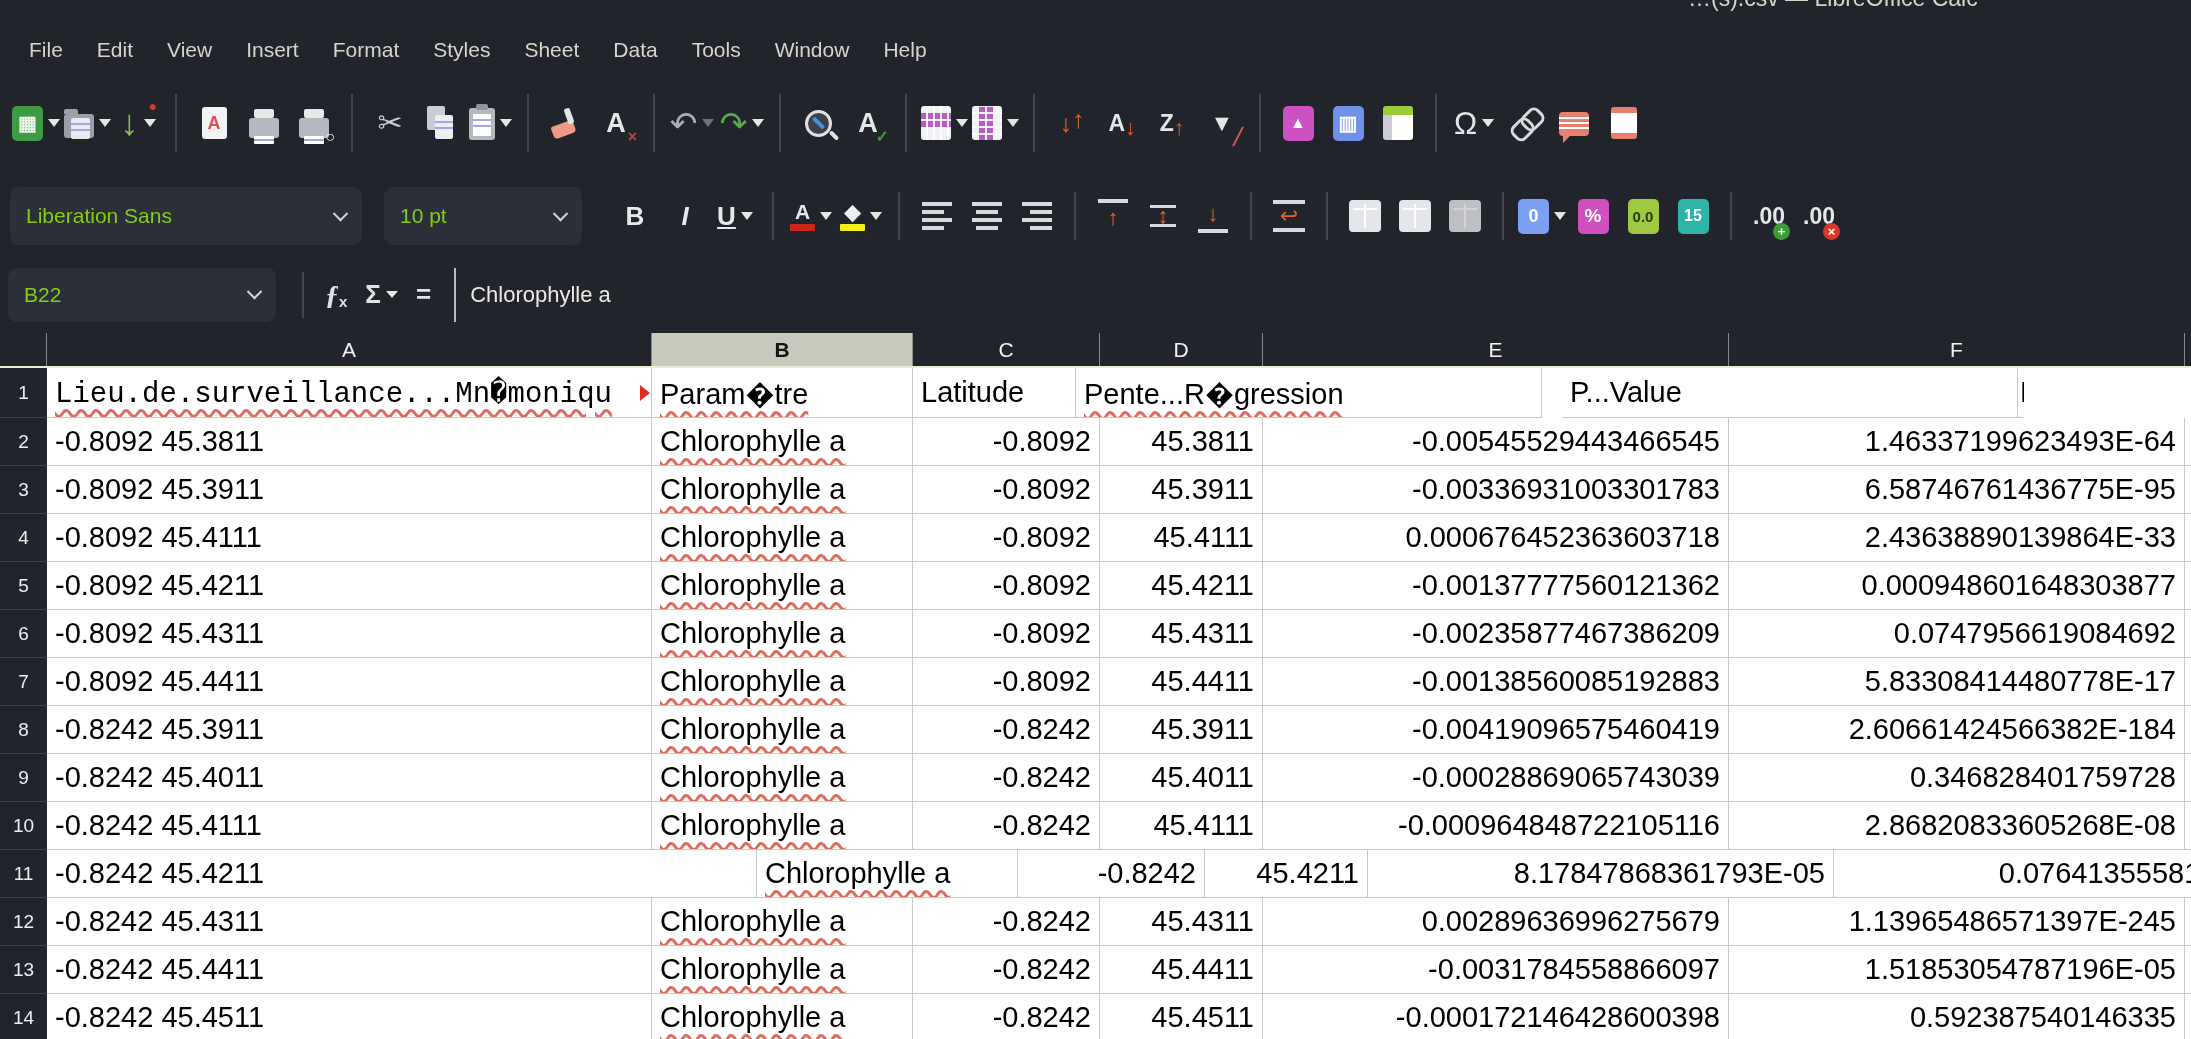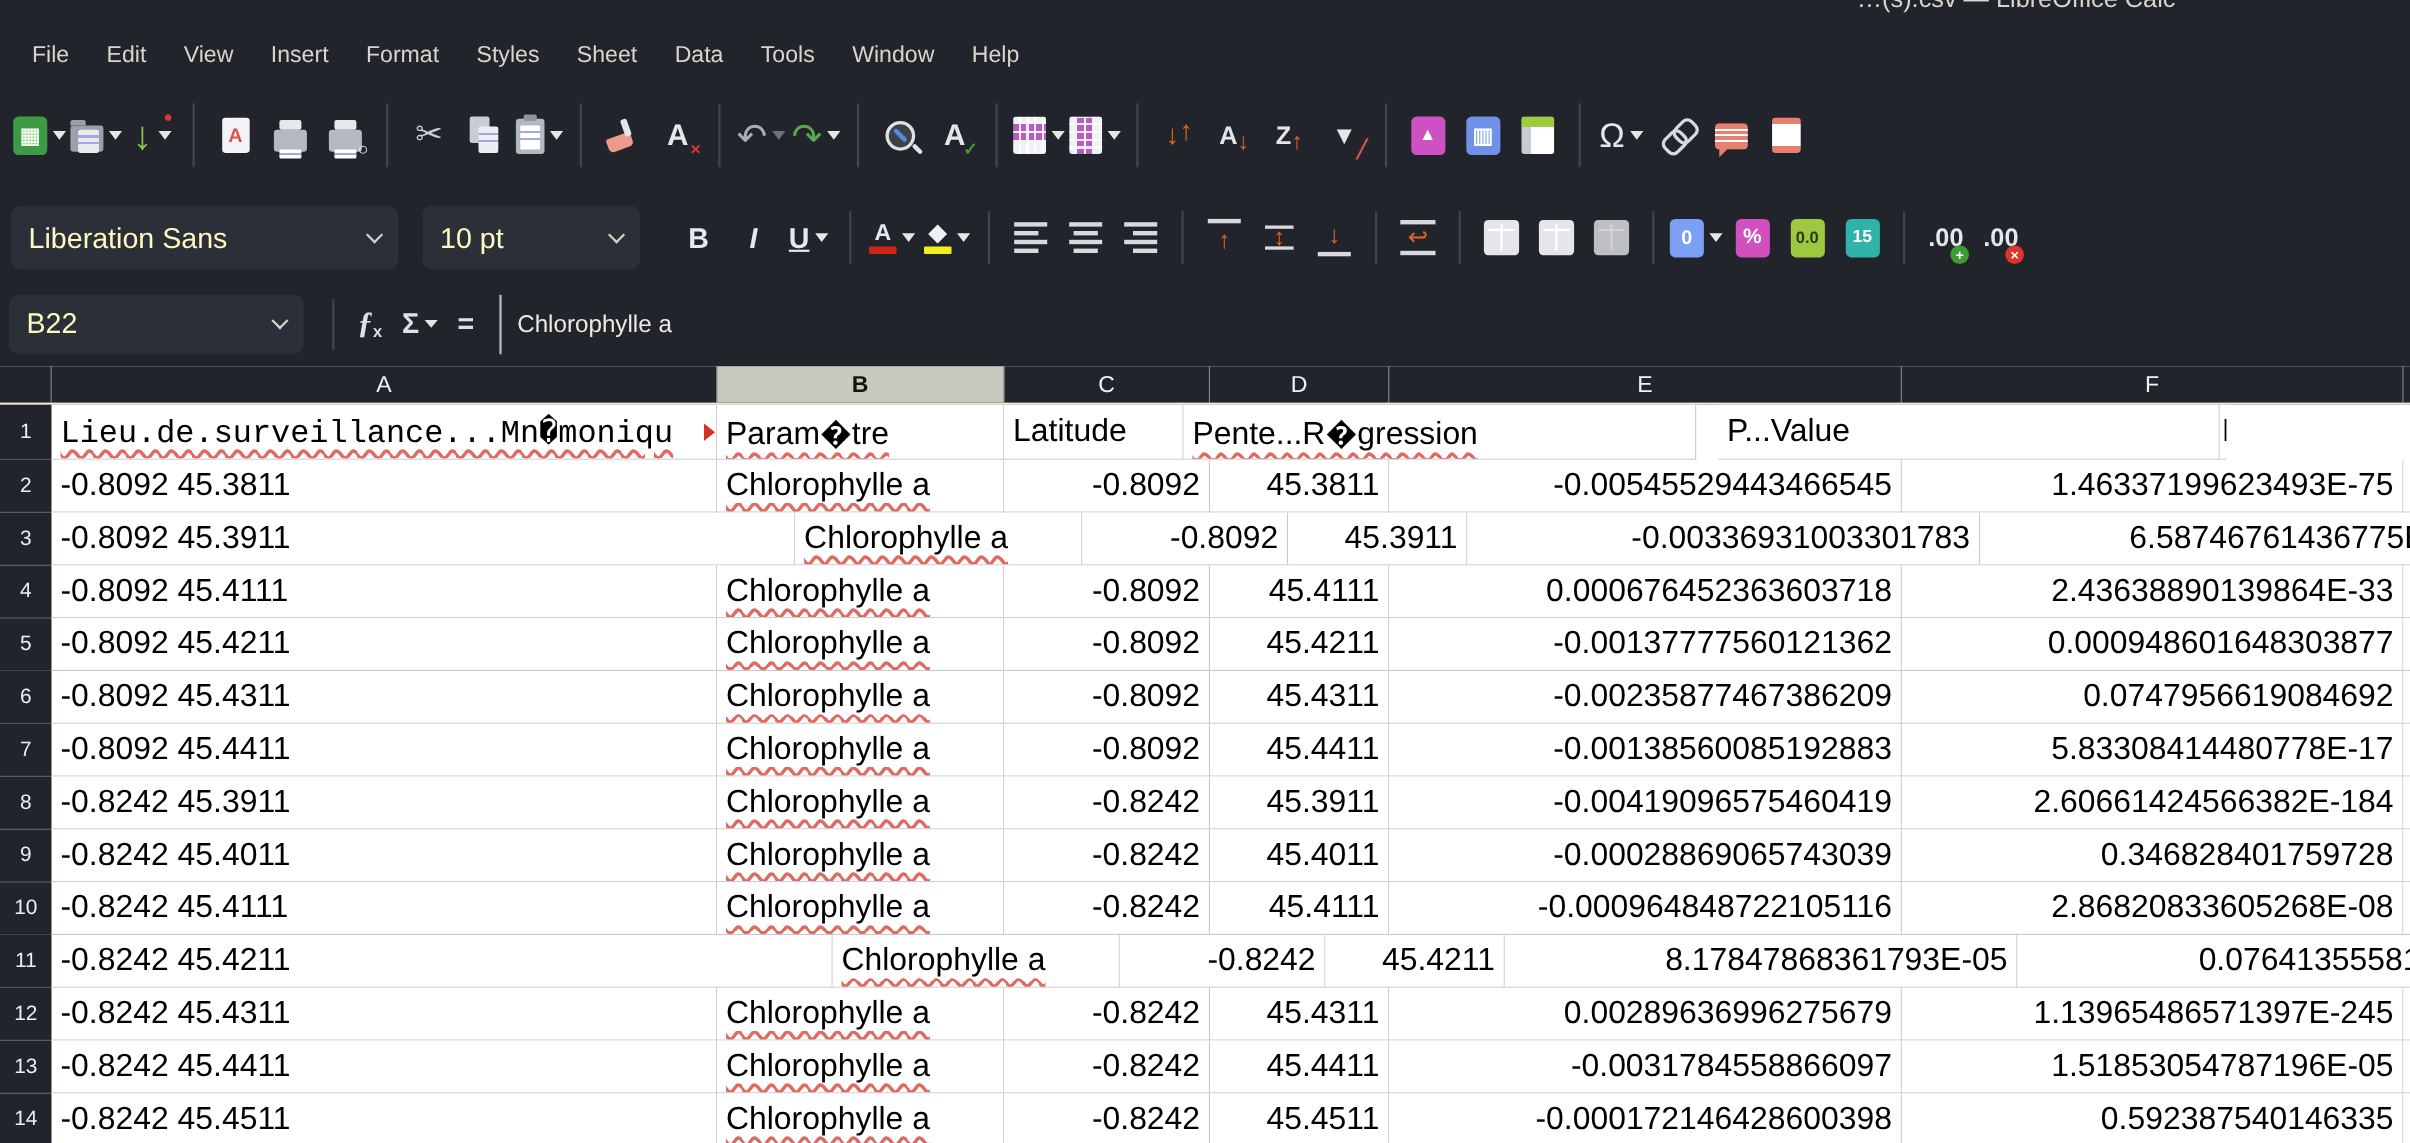--- a/index.html
+++ b/index.html
@@ -85,21 +85,21 @@
   .i-vb{border-bottom:4px solid #d7d9dd}
   .i-vc::before{content:"";position:absolute;left:2px;right:2px;top:6px;height:3px;background:#d7d9dd}
   .i-vc::after{content:"";position:absolute;left:2px;right:2px;bottom:6px;height:3px;background:#d7d9dd}
   .i-wrap{width:32px;height:32px;display:flex;align-items:center;justify-content:center;border-top:4px solid #d7d9dd;border-bottom:4px solid #d7d9dd}
   .i-merge{width:32px;height:32px;background:#e4e6e9;border-radius:4px;position:relative}
   .i-merge::before{content:"";position:absolute;top:4px;bottom:4px;left:15px;width:2px;background:#fff}
   .i-merge::after{content:"";position:absolute;left:4px;right:4px;top:8px;height:2px;background:#fff}
   .i-unmerge{opacity:.8}
 
   
-  .combo{background:var(--chrome-box);border-radius:9px;height:58px;display:flex;align-items:center;justify-content:space-between;padding:0 16px;color:#fef9c3;font-size:26px;flex:none}
+  .combo{background:var(--chrome-box);border-radius:9px;height:58px;display:flex;align-items:center;justify-content:space-between;padding:0 16px;color:#84cc16;font-size:21px;flex:none}
   .chev{width:11px;height:11px;border-right:2px solid #d8d4cc;border-bottom:2px solid #d8d4cc;transform:rotate(45deg) translate(-2px,-2px);flex:none}
   #font-name-combo{width:352px;margin-right:22px}
   #font-size-combo{width:198px;margin-right:28px}
 
   
   #formulabar{height:73px;display:flex;align-items:center;padding-left:8px}
   #name-box{width:268px;height:54px;margin-right:14px}
   .fbtn{display:flex;align-items:center;margin:0 9px;color:#dfe1e5;font-size:26px;font-weight:700;position:relative;flex:none}
   .fx-f{font-style:italic;font-family:"Liberation Serif",serif;font-size:28px}
   .fx-x{font-size:15px;transform:translateY(7px)}
@@ -424,27 +424,27 @@
           <div class="cell right" style="width: 187px;">
             <span>-0.8092</span>
           </div>
           <div class="cell right" style="width: 163px;">
             <span>45.3811</span>
           </div>
           <div class="cell right" style="width: 466px;">
             <span>-0.00545529443466545</span>
           </div>
           <div class="cell right" style="width: 456px;">
-            <span>1.46337199623493E-75</span>
+            <span>1.46337199623493E-64</span>
           </div>
           <div class="cell sliver" style="width: 6px; border-right: none;"></div>
         </div>
         <div class="gridrow">
           <div class="rownum">3</div>
-          <div class="cell" style="width: 676px;">
+          <div class="cell" style="width: 605px;">
             <span>-0.8092 45.3911</span>
           </div>
           <div class="cell" style="width: 261px;">
             <span class="mis">Chlorophylle a</span>
           </div>
           <div class="cell right" style="width: 187px;">
             <span>-0.8092</span>
           </div>
           <div class="cell right" style="width: 163px;">
             <span>45.3911</span>

